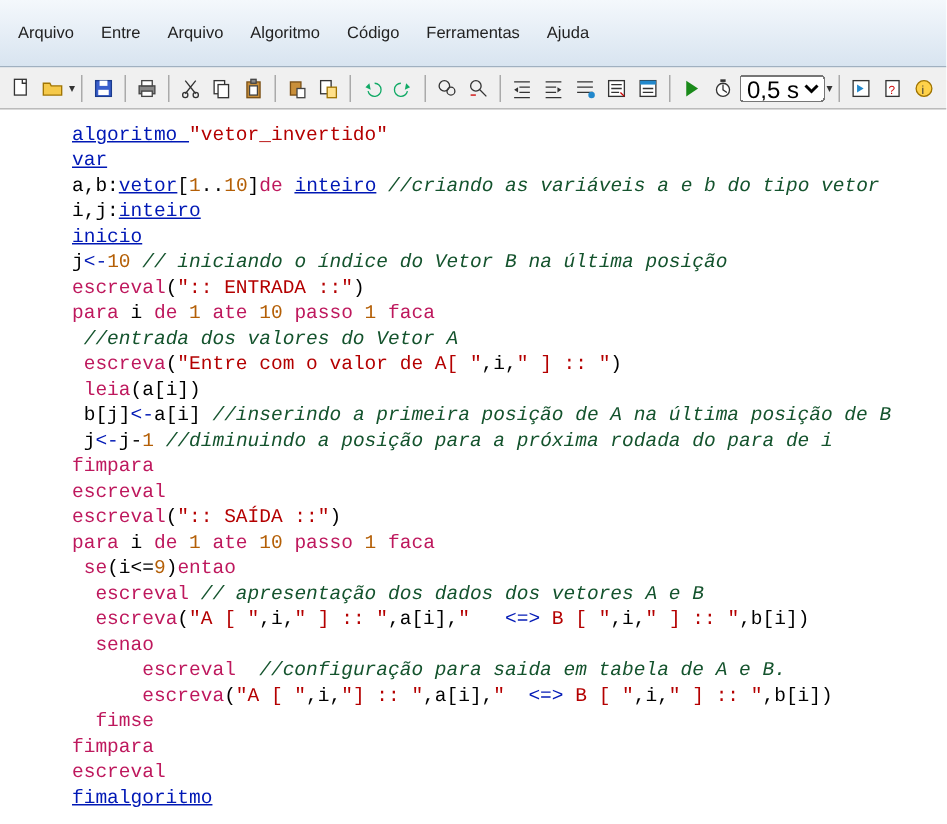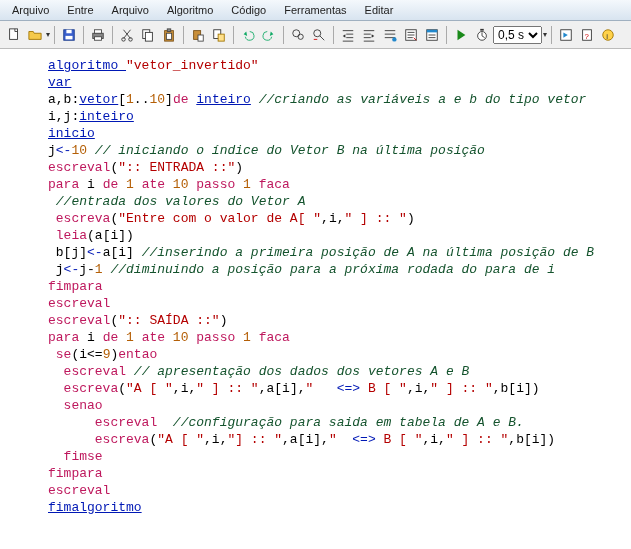--- a/index.html
+++ b/index.html
@@ -1,42 +1,42 @@
 <!DOCTYPE html>
 <html><head>
 <meta charset="utf-8">
 <style>
 * { margin: 0; padding: 0; box-sizing: border-box; }
 body { font-family: Tahoma, Arial, sans-serif; font-size: 11px; background: #fff; width: 631px; height: 549px; overflow: hidden; display: flex; flex-direction: column; }
-.menubar { background: linear-gradient(#f4f8fc, #d8e4f0); border-bottom: 1px solid #a0b0c0; padding: 2px 4px; display: flex; gap: 2px; }
+.menubar { background: linear-gradient(#f4f8fc, #d8e4f0); border-bottom: 1px solid #a0b0c0; padding: 14px 4px; display: flex; gap: 2px; }
 .menubar span { padding: 2px 8px; color: #222; cursor: default; }
 .toolbar { background: #f0f0f0; border-bottom: 1px solid #bbb; padding: 2px 4px; display: flex; align-items: center; gap: 1px; height: 28px; }
 .tb-btn { width: 20px; height: 20px; border: 1px solid transparent; display: inline-flex; align-items: center; justify-content: center; cursor: pointer; background: transparent; font-size: 11px; }
 .tb-sep { width: 1px; height: 18px; background: #aaa; margin: 0 3px; }
-.tb-select { font-size: 12px; height: 18px; }
+.tb-select { font-size: 16px; height: 18px; }
 .editor { flex: 1; overflow: auto; padding: 8px 8px 8px 48px; font-family: "Courier New", monospace; font-size: 13px; line-height: 17px; white-space: pre; border-left: 0; }
 .kw { color: #0018b5; text-decoration: underline; }
 .kwp { color: #be185d; }
 .str { color: #b40000; }
 .cm { color: #14532d; font-style: italic; }
 .nm { color: #b45f06; }
 .op { color: #0018b5; }
 .svg-ic { width: 14px; height: 14px; }
 </style>
 </head>
 <body>
 
 <div class="menubar">
   <span>Arquivo</span>
   <span>Entre</span>
   <span>Arquivo</span>
   <span>Algoritmo</span>
   <span>Código</span>
   <span>Ferramentas</span>
-  <span>Editar</span>
+  <span>Ajuda</span>
 </div>
 
 <div class="toolbar">
   <button class="tb-btn">
       <svg class="svg-ic" viewBox="0 0 16 16">
         <rect x="3" y="1" width="9" height="12" fill="#fff" stroke="#333"></rect>
         <path d="M9 1v3h3" fill="none" stroke="#333"></path>
       </svg>
     </button>
   <button class="tb-btn">

